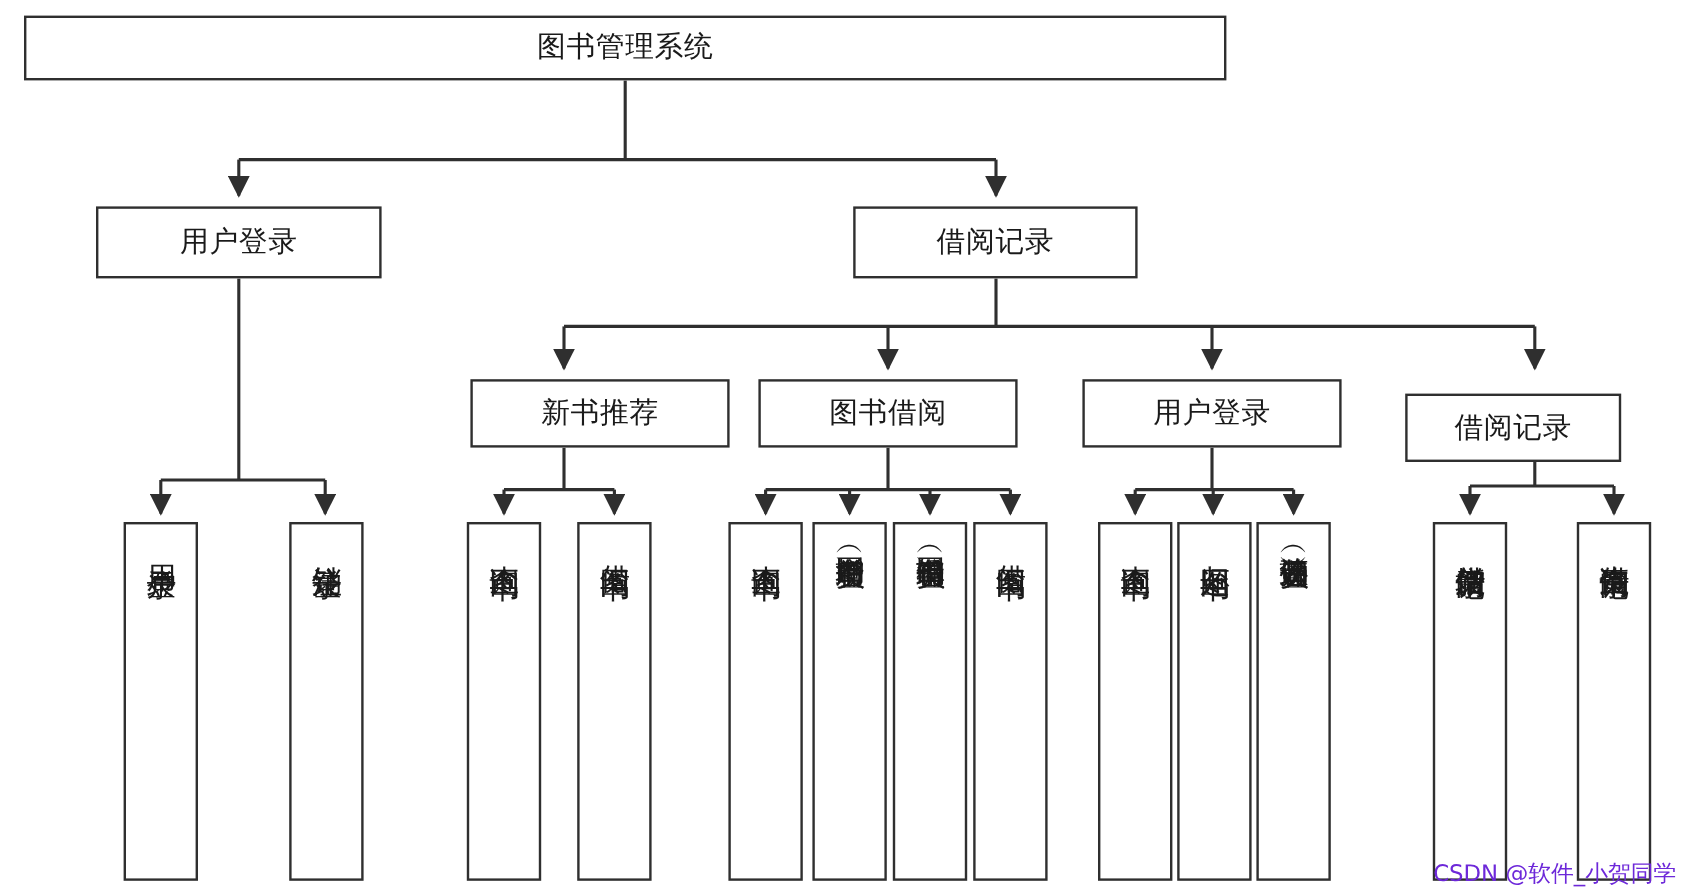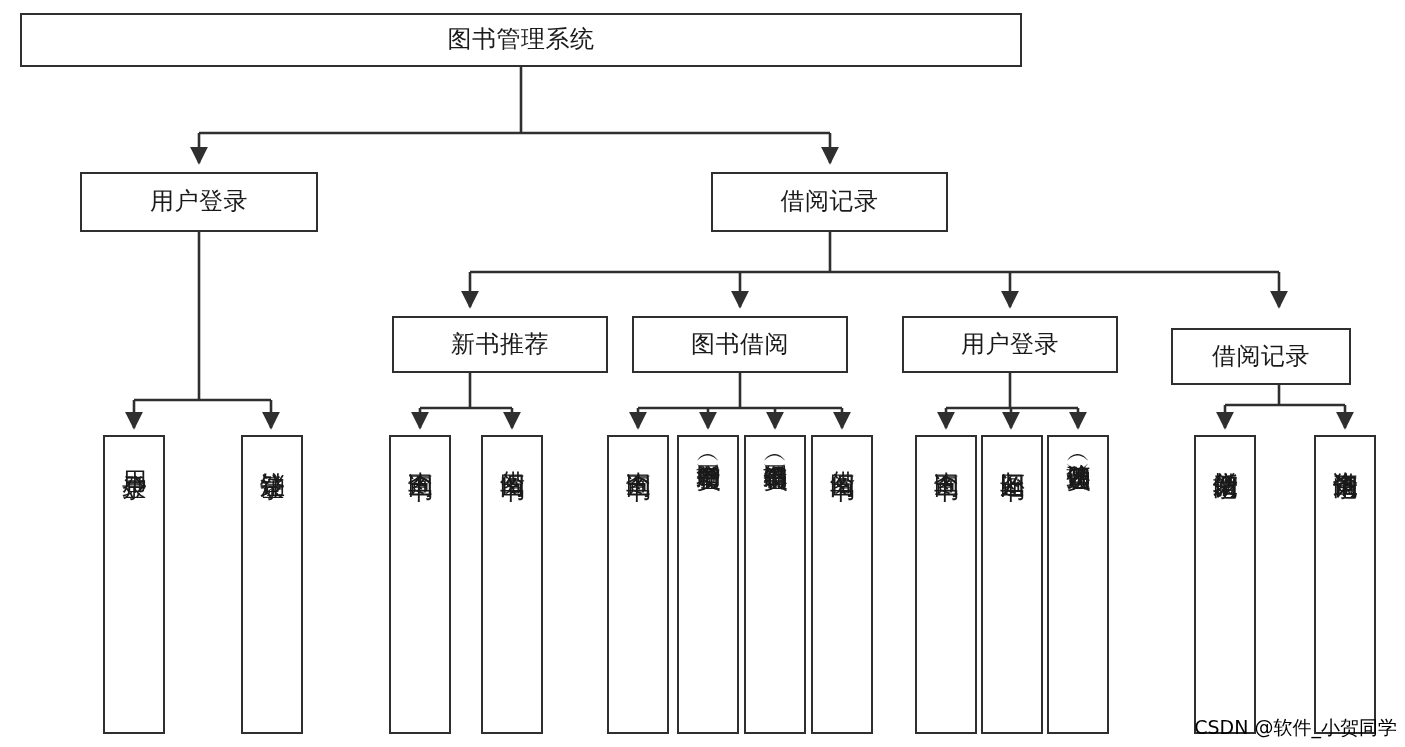--- a/index.html
+++ b/index.html
@@ -67,21 +67,21 @@
   }
   .node.vertical.mid-text .node-label {
     font-size: 25px;
     letter-spacing: 1px;
   }
   #watermark {
     position: absolute;
     right: 8px;
     bottom: 6px;
     font-size: 19px;
-    color: #000000;
+    color: #6d28d9;
     z-index: 10;
     white-space: nowrap;
     pointer-events: none;
   }
 </style>
 </head>
 <body>
 
 <div id="diagram-root">
 

